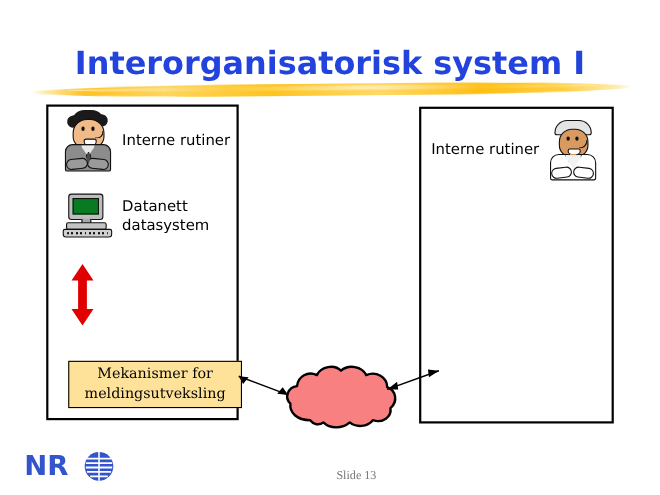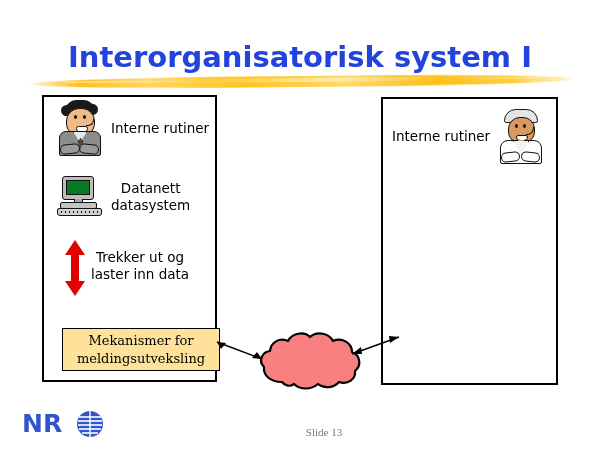--- a/index.html
+++ b/index.html
@@ -86,21 +86,20 @@
     box-sizing: border-box;
   }
   #left-org-box  { left: 42px;  top: 95px; width: 175px; height: 287px; }
   #right-org-box { left: 381px; top: 97px; width: 177px; height: 288px; }
 
   
   .row {
     position: absolute;
     display: flex;
     align-items: center;
-    text-align: center;
   }
   .row-label {
     font-family: "DejaVu Sans", sans-serif;
     font-size: 13.5px;
     color: #000000;
     line-height: 17px;
     white-space: pre-line;
   }
 
   #left-row-routines   { left: 57px;  top: 100px; }
@@ -430,22 +429,20 @@
       <span class="stand"></span>
       <span class="base"></span>
       <span class="keyboard"></span>
     </span>
     <span class="row-label" style="margin-left:8px;">Datanett
 datasystem</span>
   </div>
 
   <div class="row" id="left-row-extract">
     <span style="display:inline-block;width:26px;height:56px;"></span>
-    <span class="row-label" style="margin-left:8px;">Trekker ut og
-laster inn data</span>
   </div>
 
   <svg id="red-arrow" viewBox="0 0 26 56">
     <polygon points="13,0 23,15 17,15 17,41 23,41 13,56 3,41 9,41 9,15 3,15" fill="#e00000"></polygon>
   </svg>
 
   <div id="mechanism-box" class="yellow-box">Mekanismer for
 meldingsutveksling</div>
 
   <div id="right-org-box" class="org-box"></div>

